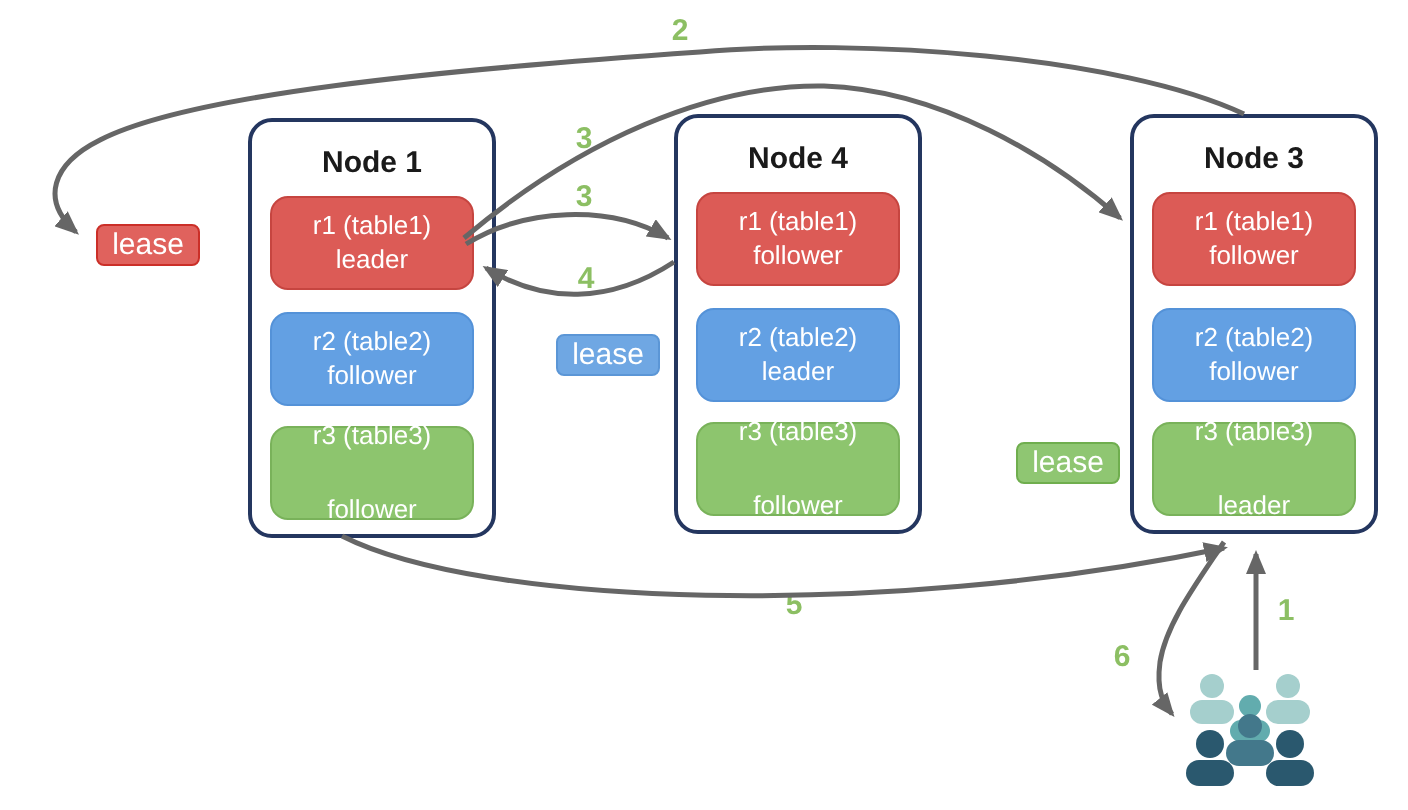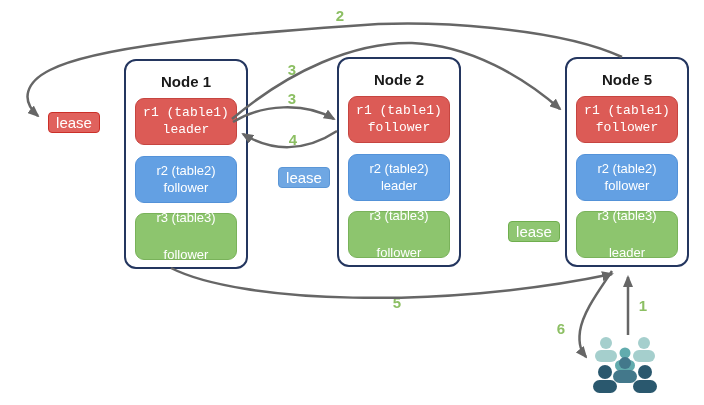--- a/index.html
+++ b/index.html
@@ -18,21 +18,21 @@
   .node2{left:337px;top:57px;}
   .node3{left:565px;top:57px;}
   .node-title{
     text-align:center;margin-top:12px;font-size:15px;font-weight:bold;color:#1a1a1a;
   }
   .replica{
     position:absolute;left:9px;width:102px;height:47px;border-radius:9px;
     display:flex;flex-direction:column;align-items:center;justify-content:center;
     color:#ffffff;font-size:13px;line-height:1.3;text-align:center;box-sizing:border-box;
   }
-  .rep1{top:37px;font-family:Liberation Mono, monospace;}
+  .rep1{top:37px;}
   .rep2{top:95px;}
   .rep3{top:152px;}
   .replica.red{background:#dc5b56;border:1.5px solid #c64540;}
   .replica.blue{background:#63a0e3;border:1.5px solid #5492d8;}
   .replica.green{background:#8dc56e;border:1.5px solid #79b25a;gap:20px;}
 
   
   .lease{
     position:absolute;width:52px;height:21px;border-radius:4px;
     display:flex;align-items:center;justify-content:center;
@@ -71,37 +71,37 @@
       <div>r2 (table2)</div>
       <div>follower</div>
     </div>
     <div class="replica green rep3">
       <div>r3 (table3)</div>
       <div>follower</div>
     </div>
   </div>
 
   <div class="node node2">
-    <div class="node-title">Node 2</div>
+    <div class="node-title">Node 4</div>
     <div class="replica red rep1">
       <div>r1 (table1)</div>
       <div>follower</div>
     </div>
     <div class="replica blue rep2">
       <div>r2 (table2)</div>
       <div>leader</div>
     </div>
     <div class="replica green rep3">
       <div>r3 (table3)</div>
       <div>follower</div>
     </div>
   </div>
 
   <div class="node node3">
-    <div class="node-title">Node 5</div>
+    <div class="node-title">Node 3</div>
     <div class="replica red rep1">
       <div>r1 (table1)</div>
       <div>follower</div>
     </div>
     <div class="replica blue rep2">
       <div>r2 (table2)</div>
       <div>follower</div>
     </div>
     <div class="replica green rep3">
       <div>r3 (table3)</div>

